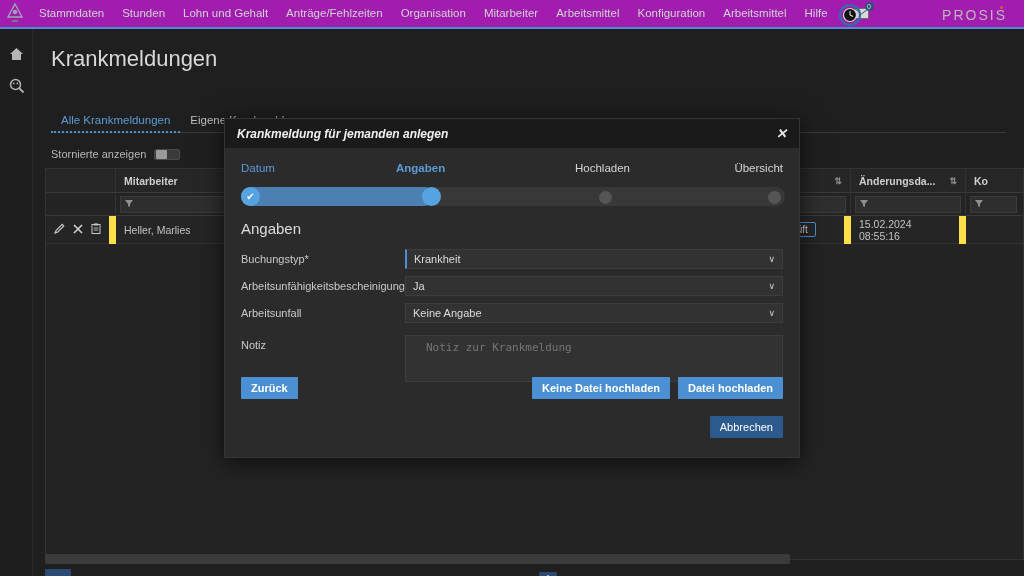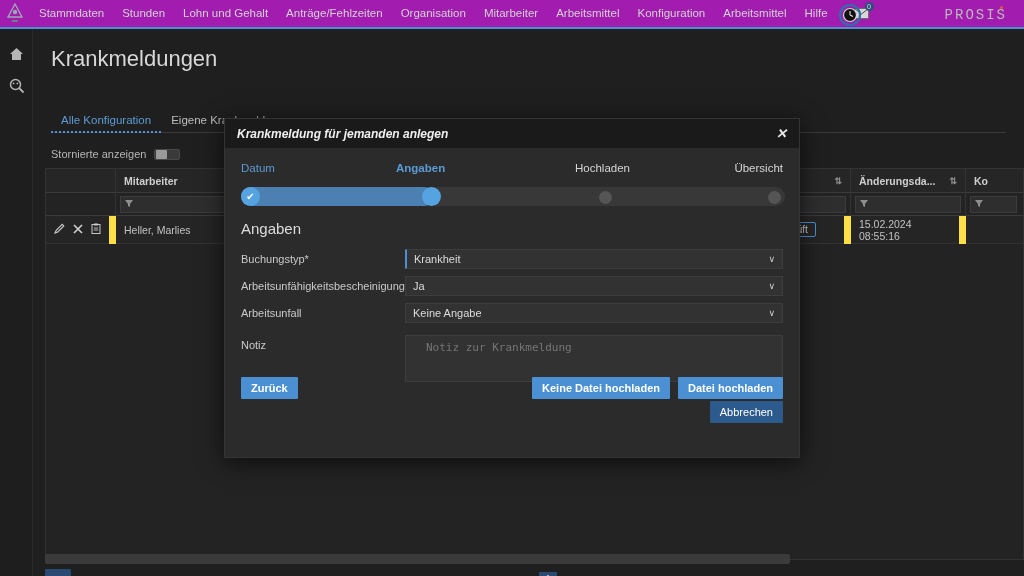--- a/index.html
+++ b/index.html
@@ -34,21 +34,21 @@
     position: absolute; top: 3px; right: 1px;
     background: #2f4f7a; color: #cfe0f5; font-size: 7px;
     border-radius: 50%; width: 9px; height: 9px; line-height: 9px; text-align: center;
   }
   .clock-wrap { position: absolute; left: 838px; top: 3px; width: 24px; height: 24px; }
   .logo {
     position: absolute; right: 14px; top: 0; height: 29px; display: flex; align-items: center;
   }
   .logo-text {
     font-size: 14px; letter-spacing: 2.0px; color: #b9b9b9;
-    font-family: Liberation Mono, monospace; font-weight: 400;
+    font-family: Liberation Sans, sans-serif; font-weight: 400;
   }
   .logo-dot {
     display:inline-block; width:3px; height:3px; border-radius:50%;
     background:#e05a2b; position:relative; top:-7px; left:-7.5px;
   }
 
   
   .rail {
     position: absolute; left: 0; top: 29px; width: 33px; height: 547px;
     background: #1e1e1e; border-right: 1px solid #2a2a2a;
@@ -217,21 +217,21 @@
     background: #4a90d2; color: #ffffff; font-size: 11px; font-weight: bold;
     border: none; padding: 5px 10px; cursor: default; border-radius: 1px;
   }
   .btn.secondary { background: #2c5a8c; font-weight: normal; }
   .btn-row-1 {
     position: absolute; left: 16px; right: 16px; top: 258px;
     display: flex; align-items: center; justify-content: space-between;
   }
   .btn-right-group { display: flex; gap: 8px; }
   .btn-row-2 {
-    position: absolute; right: 16px; top: 282px; display: flex; justify-content: flex-end;
+    position: absolute; right: 16px; top: 297px; display: flex; justify-content: flex-end;
   }
 </style>
 </head>
 <body>
 
 <div id="app">
 
   <div class="topnav">
     <div class="brand-mark">
       <svg width="18" height="22" viewBox="0 0 18 22">
@@ -293,21 +293,21 @@
         <circle cx="8.4" cy="5.4" r="0.9" fill="#b5b5b5"></circle>
       </svg>
     </div>
   </div>
 
   <div class="page">
 
     <div class="page-title">Krankmeldungen</div>
 
     <div class="tabs">
-      <div class="tab active">Alle Konfiguration</div>
+      <div class="tab active">Alle Krankmeldungen</div>
       <div class="tab">Eigene Krankmeldungen</div>
     </div>
 
     <div class="toolbar-row">
       <span class="toolbar-label">Stornierte anzeigen</span>
       <div class="switch">
         <div class="knob"></div>
       </div>
     </div>
 

